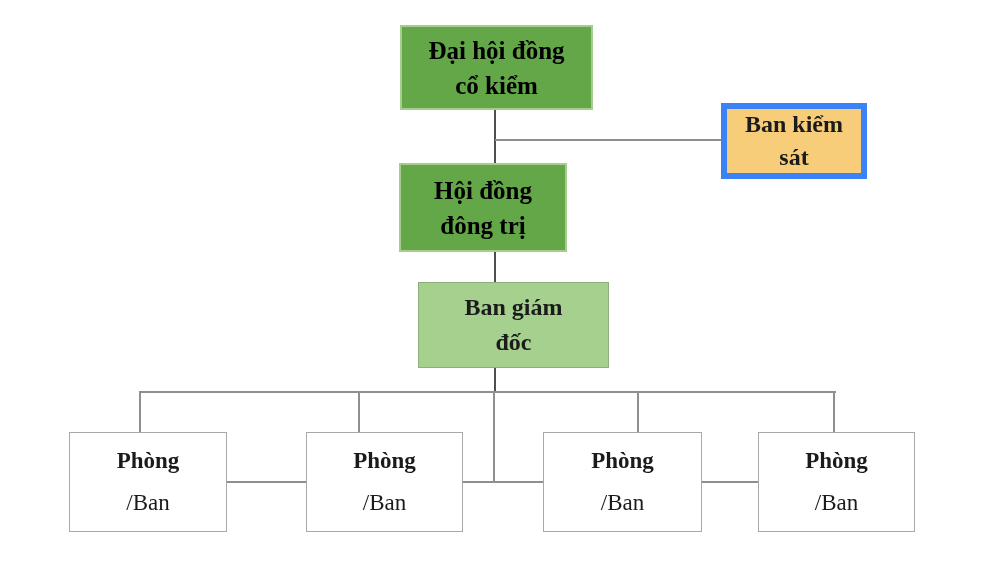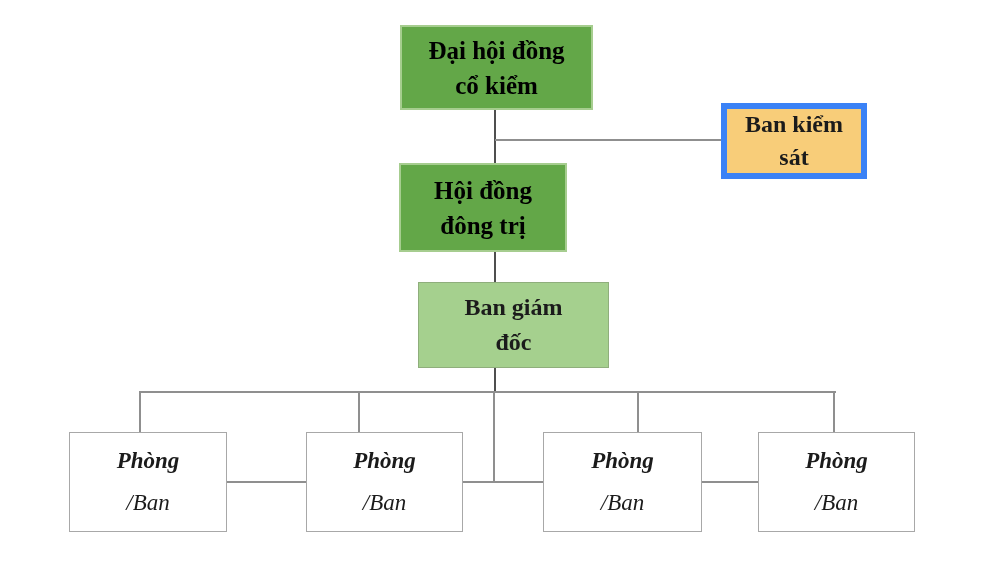--- a/index.html
+++ b/index.html
@@ -72,21 +72,20 @@
     font-weight: bold;
     font-size: 24px;
     line-height: 35px;
   }
   .dept {
     background: #ffffff;
     border: 1px solid #a8a8a8;
     color: #1b1b1b;
     font-size: 23px;
     line-height: 42px;
-    font-style: italic;
   }
   .dept .ln-1 { font-weight: bold; }
   .dept .ln-2 { font-weight: normal; }
 
   .node-shareholders { left: 400px; top: 25px;  width: 193px; height: 85px; }
   .node-supervisory  { left: 721px; top: 103px; width: 146px; height: 76px; }
   .node-board        { left: 399px; top: 163px; width: 168px; height: 89px; }
   .node-management   { left: 398px; top: 282px; width: 191px; height: 86px; margin-left: 20px; }
   .node-dept-1       { left: 69px;  top: 432px; width: 158px; height: 100px; }
   .node-dept-2       { left: 306px; top: 432px; width: 157px; height: 100px; }

